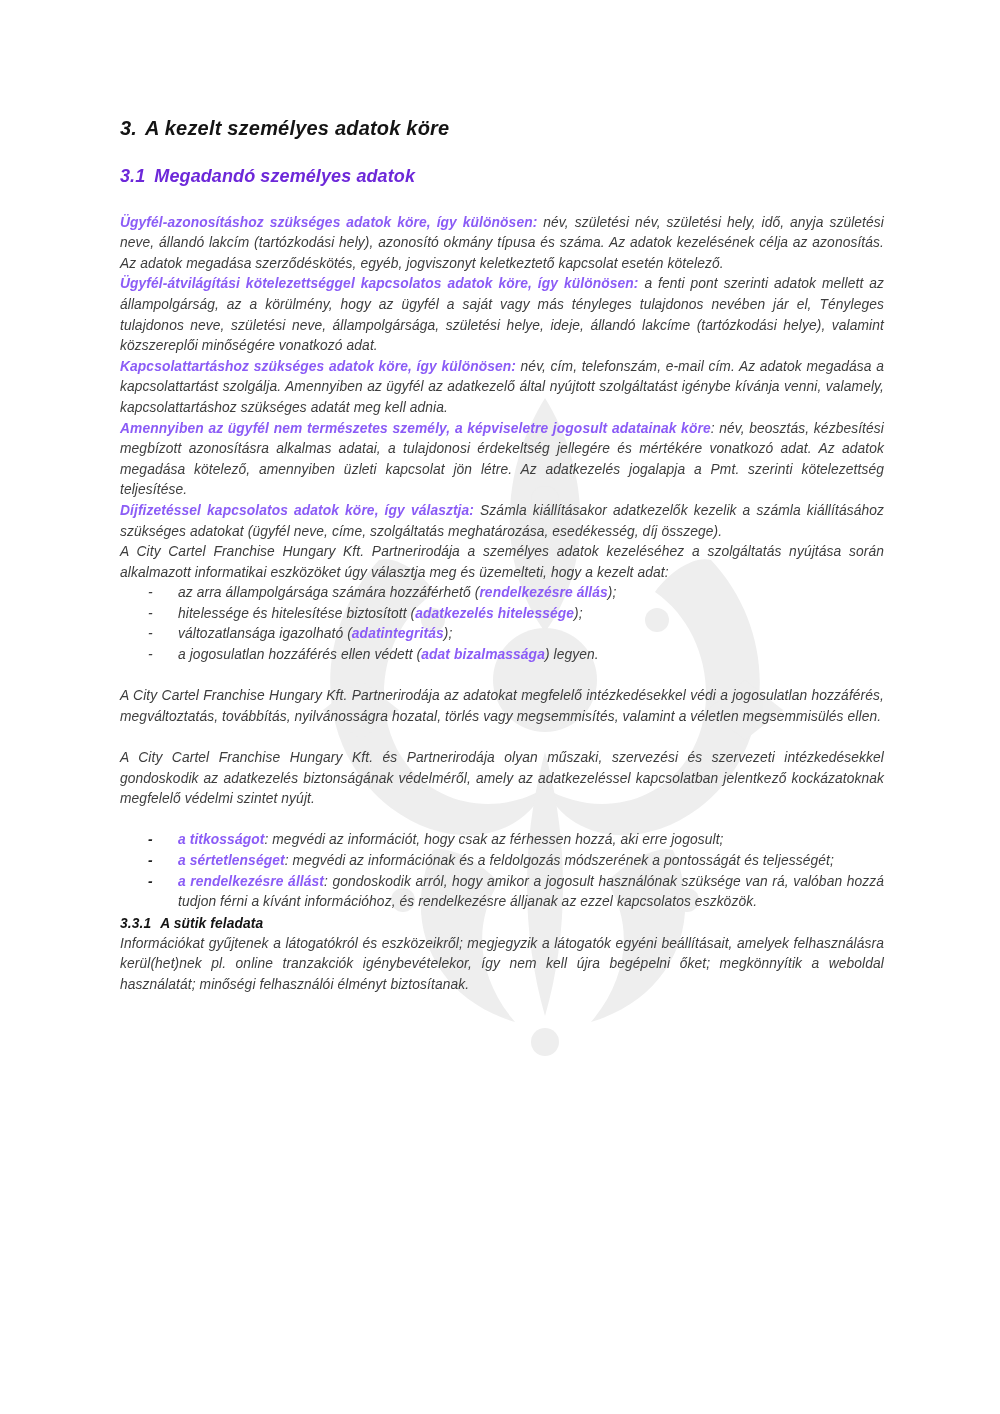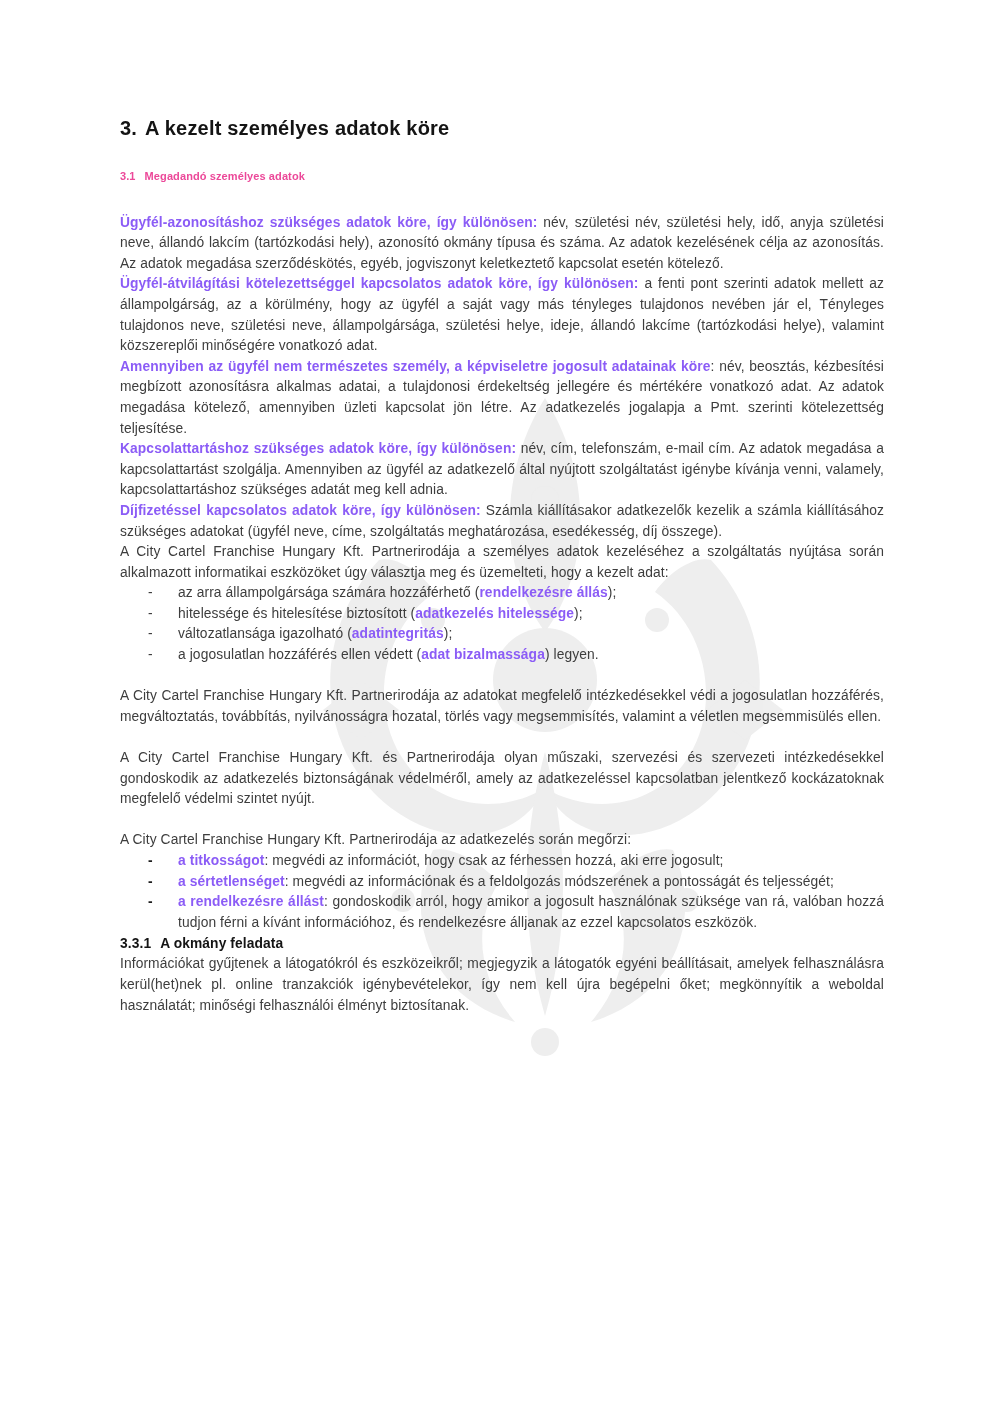--- a/index.html
+++ b/index.html
@@ -1,35 +1,36 @@
 <!DOCTYPE html>
 <html lang="hu"><head>
 <meta charset="utf-8">
 <style>
   html,body { margin:0; padding:0; background:#ffffff; }
   .page {
     position:relative; width:1000px; height:1126px; margin:0 auto;
     background:#ffffff; overflow:hidden;
     font-family:"Liberation Sans", sans-serif;
+    font-style:italic;
   }
   .watermark {
     position:absolute; left:283px; top:380px; width:540px; height:690px;
     pointer-events:none;
   }
   .content {
     position:absolute; left:120px; width:764px; top:0;
     color:#3d3d3d; font-size:13.8px; line-height:20.6px; letter-spacing:0.1px;
   }
   h1.title {
     margin:116px 0 0 0; font-size:20px; line-height:24px;
     color:#141414; font-weight:800; letter-spacing:0.2px;
   }
   h2 {
-    margin:0 0 6px 0; font-size:11px; line-height:19px;
-    color:#ec4899; font-weight:800; letter-spacing:0.1px;
+    margin:0 0 6px 0; font-size:18px; line-height:19px;
+    color:#6d28d9; font-weight:800; letter-spacing:0.1px;
   }
   h2.first { margin-top:27px; }
   h2.tight { margin-bottom:2px; }
   h3 {
     margin:2px 0 1px 0; font-size:13.8px; line-height:18px;
     color:#141414; font-weight:800;
   }
   .hnum { margin-right:9px; }
   h1 .hnum { margin-right:8px; }
   h3 .hnum { }
@@ -84,23 +85,23 @@
       <circle cx="262" cy="662" r="14"></circle>
     </g>
   </svg>
 
   <div class="content">
       <h1 class="title"><span class="hnum">3.</span><span>A kezelt személyes adatok köre</span></h1>
       <h2 class="first"><span class="hnum">3.1</span><span>Megadandó személyes adatok</span></h2>
       <div class="gap"></div>
       <p><strong>Ügyfél-azonosításhoz szükséges adatok köre, így különösen: </strong><span>név, születési név, születési hely, idő, anyja születési neve, állandó lakcím (tartózkodási hely), azonosító okmány típusa és száma. Az adatok kezelésének célja az azonosítás. Az adatok megadása szerződéskötés, egyéb, jogviszonyt keletkeztető kapcsolat esetén kötelező.</span></p>
       <p><strong>Ügyfél-átvilágítási kötelezettséggel kapcsolatos adatok köre, így különösen: </strong><span>a fenti pont szerinti adatok mellett az állampolgárság, az a körülmény, hogy az ügyfél a saját vagy más tényleges tulajdonos nevében jár el, Tényleges tulajdonos neve, születési neve, állampolgársága, születési helye, ideje, állandó lakcíme (tartózkodási helye), valamint közszereplői minőségére vonatkozó adat.</span></p>
+      <p><strong>Kapcsolattartáshoz szükséges adatok köre, így különösen: </strong><span>név, cím, telefonszám, e-mail cím. Az adatok megadása a kapcsolattartást szolgálja. Amennyiben az ügyfél az adatkezelő által nyújtott szolgáltatást igénybe kívánja venni, valamely, kapcsolattartáshoz szükséges adatát meg kell adnia.</span></p>
       <p><strong>Amennyiben az ügyfél nem természetes személy, a képviseletre jogosult adatainak köre</strong><span>:  név, beosztás, kézbesítési megbízott azonosításra alkalmas adatai, a tulajdonosi érdekeltség jellegére és mértékére vonatkozó adat. Az adatok megadása kötelező, amennyiben üzleti kapcsolat jön létre. Az adatkezelés jogalapja a Pmt. szerinti kötelezettség teljesítése.</span></p>
-      <p><strong>Kapcsolattartáshoz szükséges adatok köre, így különösen: </strong><span>név, cím, telefonszám, e-mail cím. Az adatok megadása a kapcsolattartást szolgálja. Amennyiben az ügyfél az adatkezelő által nyújtott szolgáltatást igénybe kívánja venni, valamely, kapcsolattartáshoz szükséges adatát meg kell adnia.</span></p>
-      <p><strong>Díjfizetéssel kapcsolatos adatok köre, így különösen: </strong><span>Számla kiállításakor adatkezelők kezelik a számla kiállításához szükséges adatokat (ügyfél neve, címe, szolgáltatás meghatározása, esedékesség, díj összege).</span></p>
+      <p><strong>Díjfizetéssel kapcsolatos adatok köre, így választja: </strong><span>Számla kiállításakor adatkezelők kezelik a számla kiállításához szükséges adatokat (ügyfél neve, címe, szolgáltatás meghatározása, esedékesség, díj összege).</span></p>
       <p><span>A City Cartel Franchise Hungary Kft. Partnerirodája a személyes adatok kezeléséhez a szolgáltatás nyújtása során alkalmazott informatikai eszközöket úgy választja meg és üzemelteti, hogy a kezelt adat:</span></p>
       <div class="bullet">
         <span class="dash">-</span>
         <div class="btext"><span>az arra állampolgársága számára hozzáférhető (</span><strong>rendelkezésre állás</strong><span>);</span></div>
       </div>
       <div class="bullet">
         <span class="dash">-</span>
         <div class="btext"><span>hitelessége és hitelesítése biztosított (</span><strong>adatkezelés hitelessége</strong><span>);</span></div>
       </div>
       <div class="bullet">
@@ -109,31 +110,30 @@
       </div>
       <div class="bullet">
         <span class="dash">-</span>
         <div class="btext"><span>a jogosulatlan hozzáférés ellen védett (</span><strong>adat bizalmassága</strong><span>) legyen.</span></div>
       </div>
       <div class="gap"></div>
       <p><span>A City Cartel Franchise Hungary Kft. Partnerirodája az adatokat megfelelő intézkedésekkel védi a jogosulatlan hozzáférés, megváltoztatás, továbbítás, nyilvánosságra hozatal, törlés vagy megsemmisítés, valamint a véletlen megsemmisülés ellen.</span></p>
       <div class="gap"></div>
       <p><span>A City Cartel Franchise Hungary Kft. és Partnerirodája olyan műszaki, szervezési és szervezeti intézkedésekkel gondoskodik az adatkezelés biztonságának védelméről, amely az adatkezeléssel kapcsolatban jelentkező kockázatoknak megfelelő védelmi szintet nyújt.</span></p>
       <div class="gap"></div>
-      <p><span>A City Cartel Franchise Hungary Kft. Partnerirodája az adatkezelés során megőrzi:</span></p>
       <div class="bullet boldmark">
         <span class="dash">-</span>
         <div class="btext"><strong>a titkosságot</strong><span>: megvédi az információt, hogy csak az férhessen hozzá, aki erre jogosult;</span></div>
       </div>
       <div class="bullet boldmark">
         <span class="dash">-</span>
         <div class="btext"><strong>a sértetlenséget</strong><span>: megvédi az információnak és a feldolgozás módszerének a pontosságát és teljességét;</span></div>
       </div>
       <div class="bullet boldmark">
         <span class="dash">-</span>
         <div class="btext"><strong>a rendelkezésre állást</strong><span>: gondoskodik arról, hogy amikor a jogosult használónak szüksége van rá, valóban hozzá tudjon férni a kívánt információhoz, és rendelkezésre álljanak az ezzel kapcsolatos eszközök.</span></div>
       </div>
-      <h3><span class="hnum">3.3.1</span><span>A okmány feladata</span></h3>
+      <h3><span class="hnum">3.3.1</span><span>A sütik feladata</span></h3>
       <p><span>Információkat gyűjtenek a látogatókról és eszközeikről; megjegyzik a látogatók egyéni beállításait, amelyek felhasználásra kerül(het)nek pl. online tranzakciók igénybevételekor, így nem kell újra begépelni őket; megkönnyítik a weboldal használatát; minőségi felhasználói élményt biztosítanak.</span></p>
     </div>
 
   <div class="footer">3</div>
 </div>
 
 </body></html>

